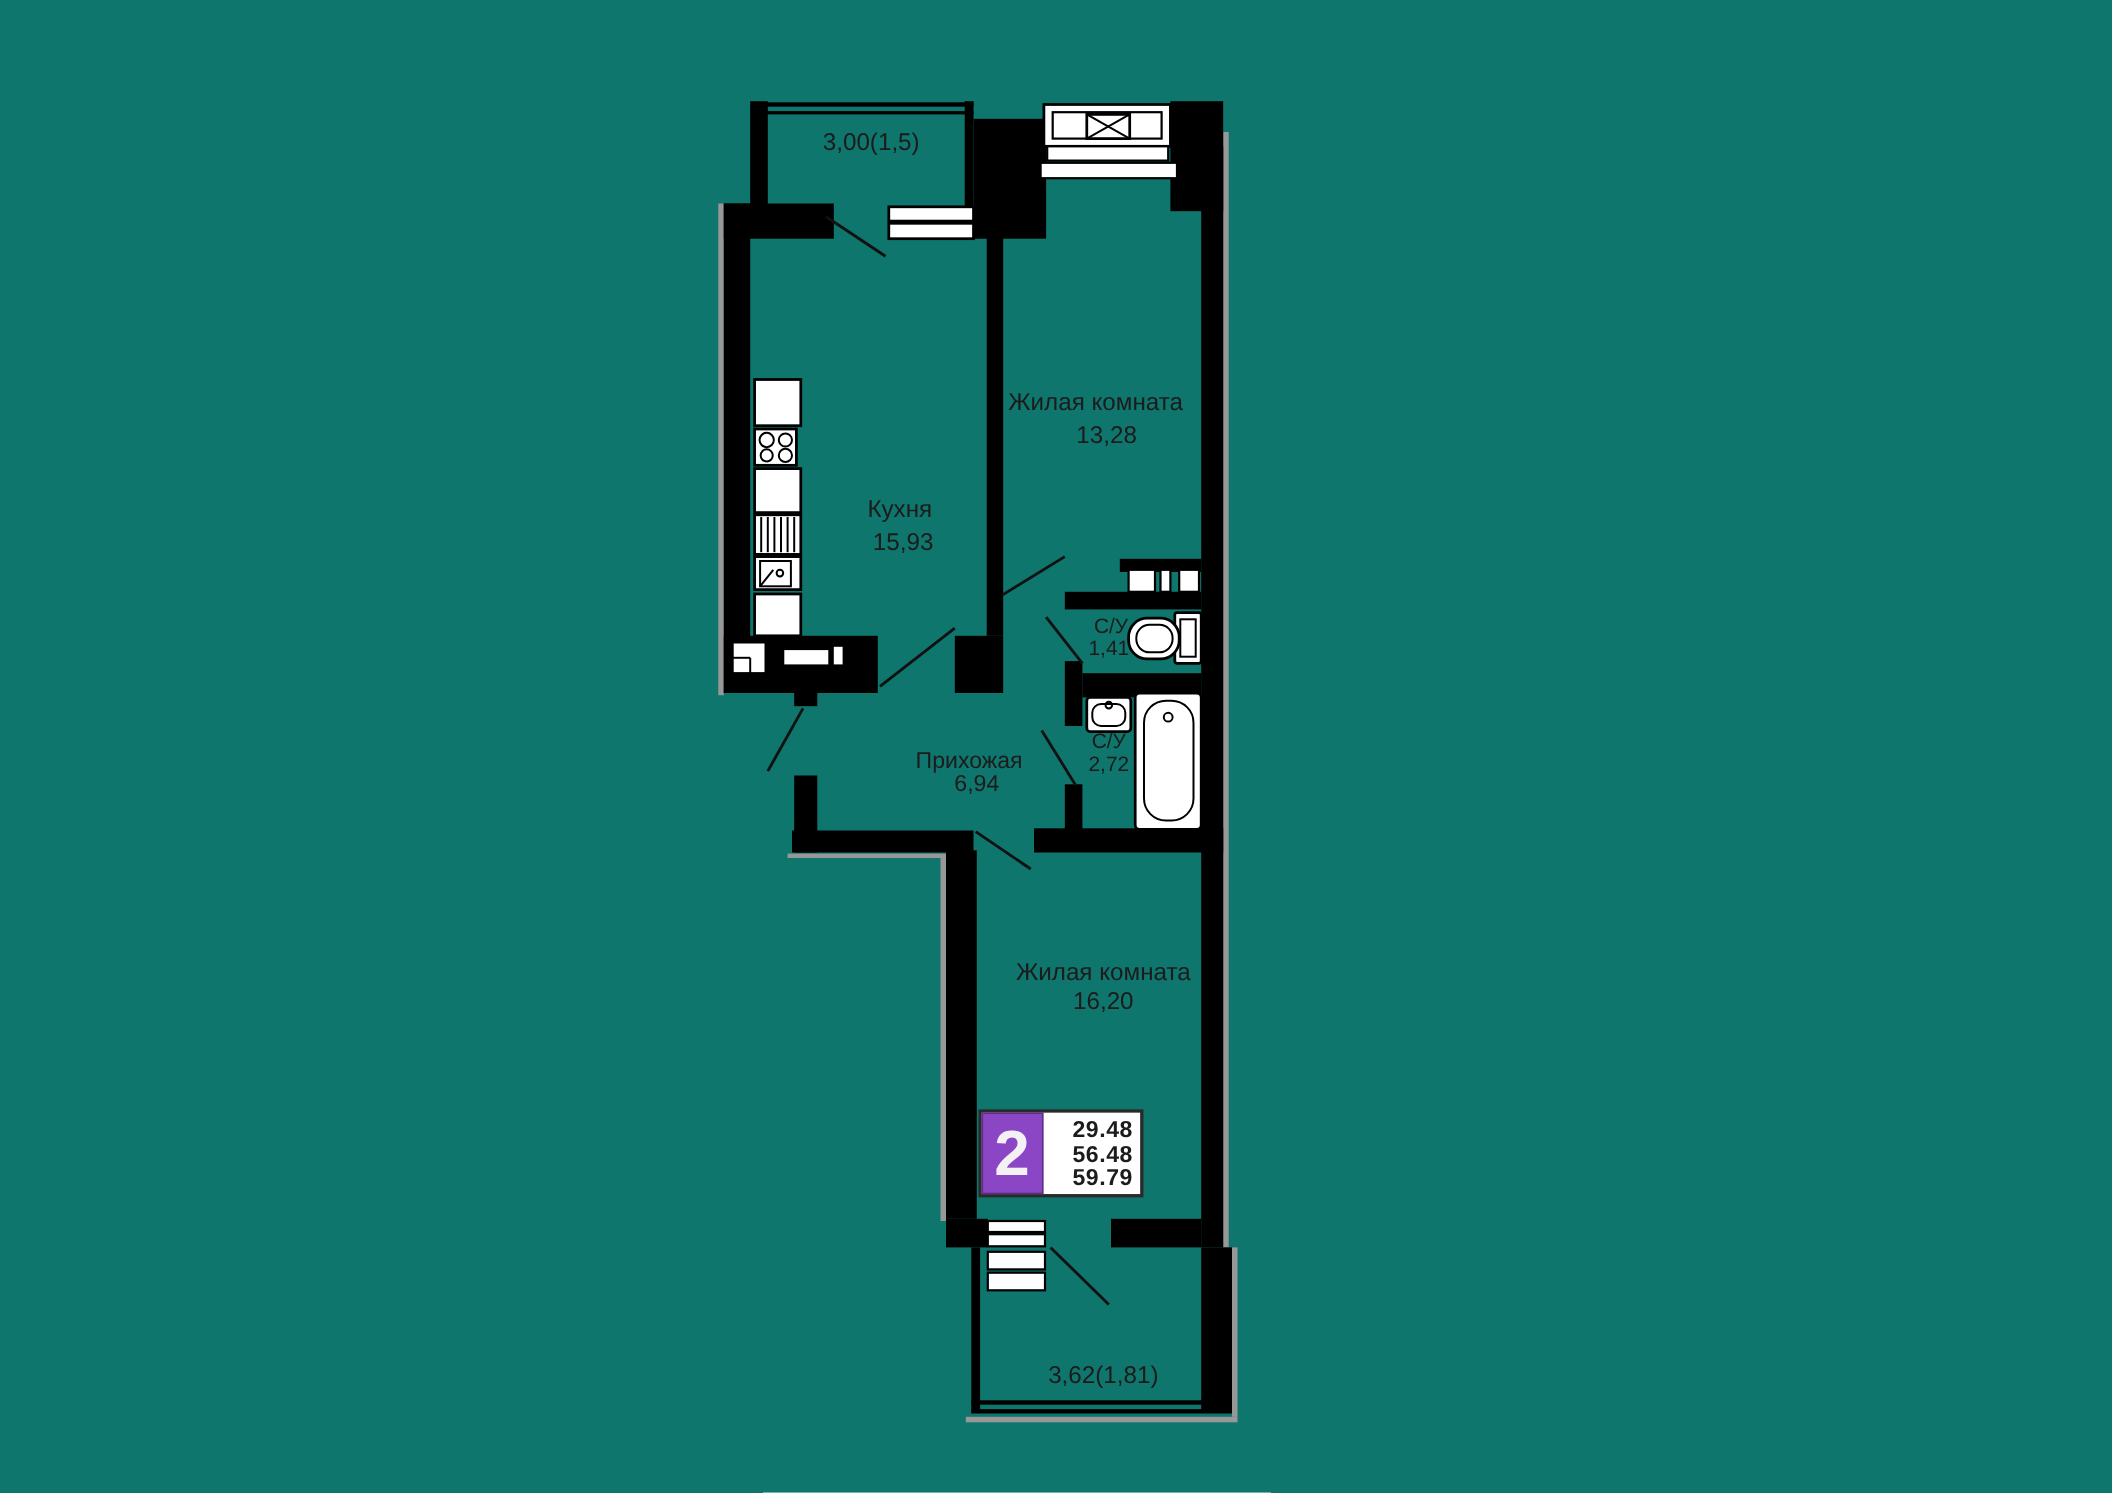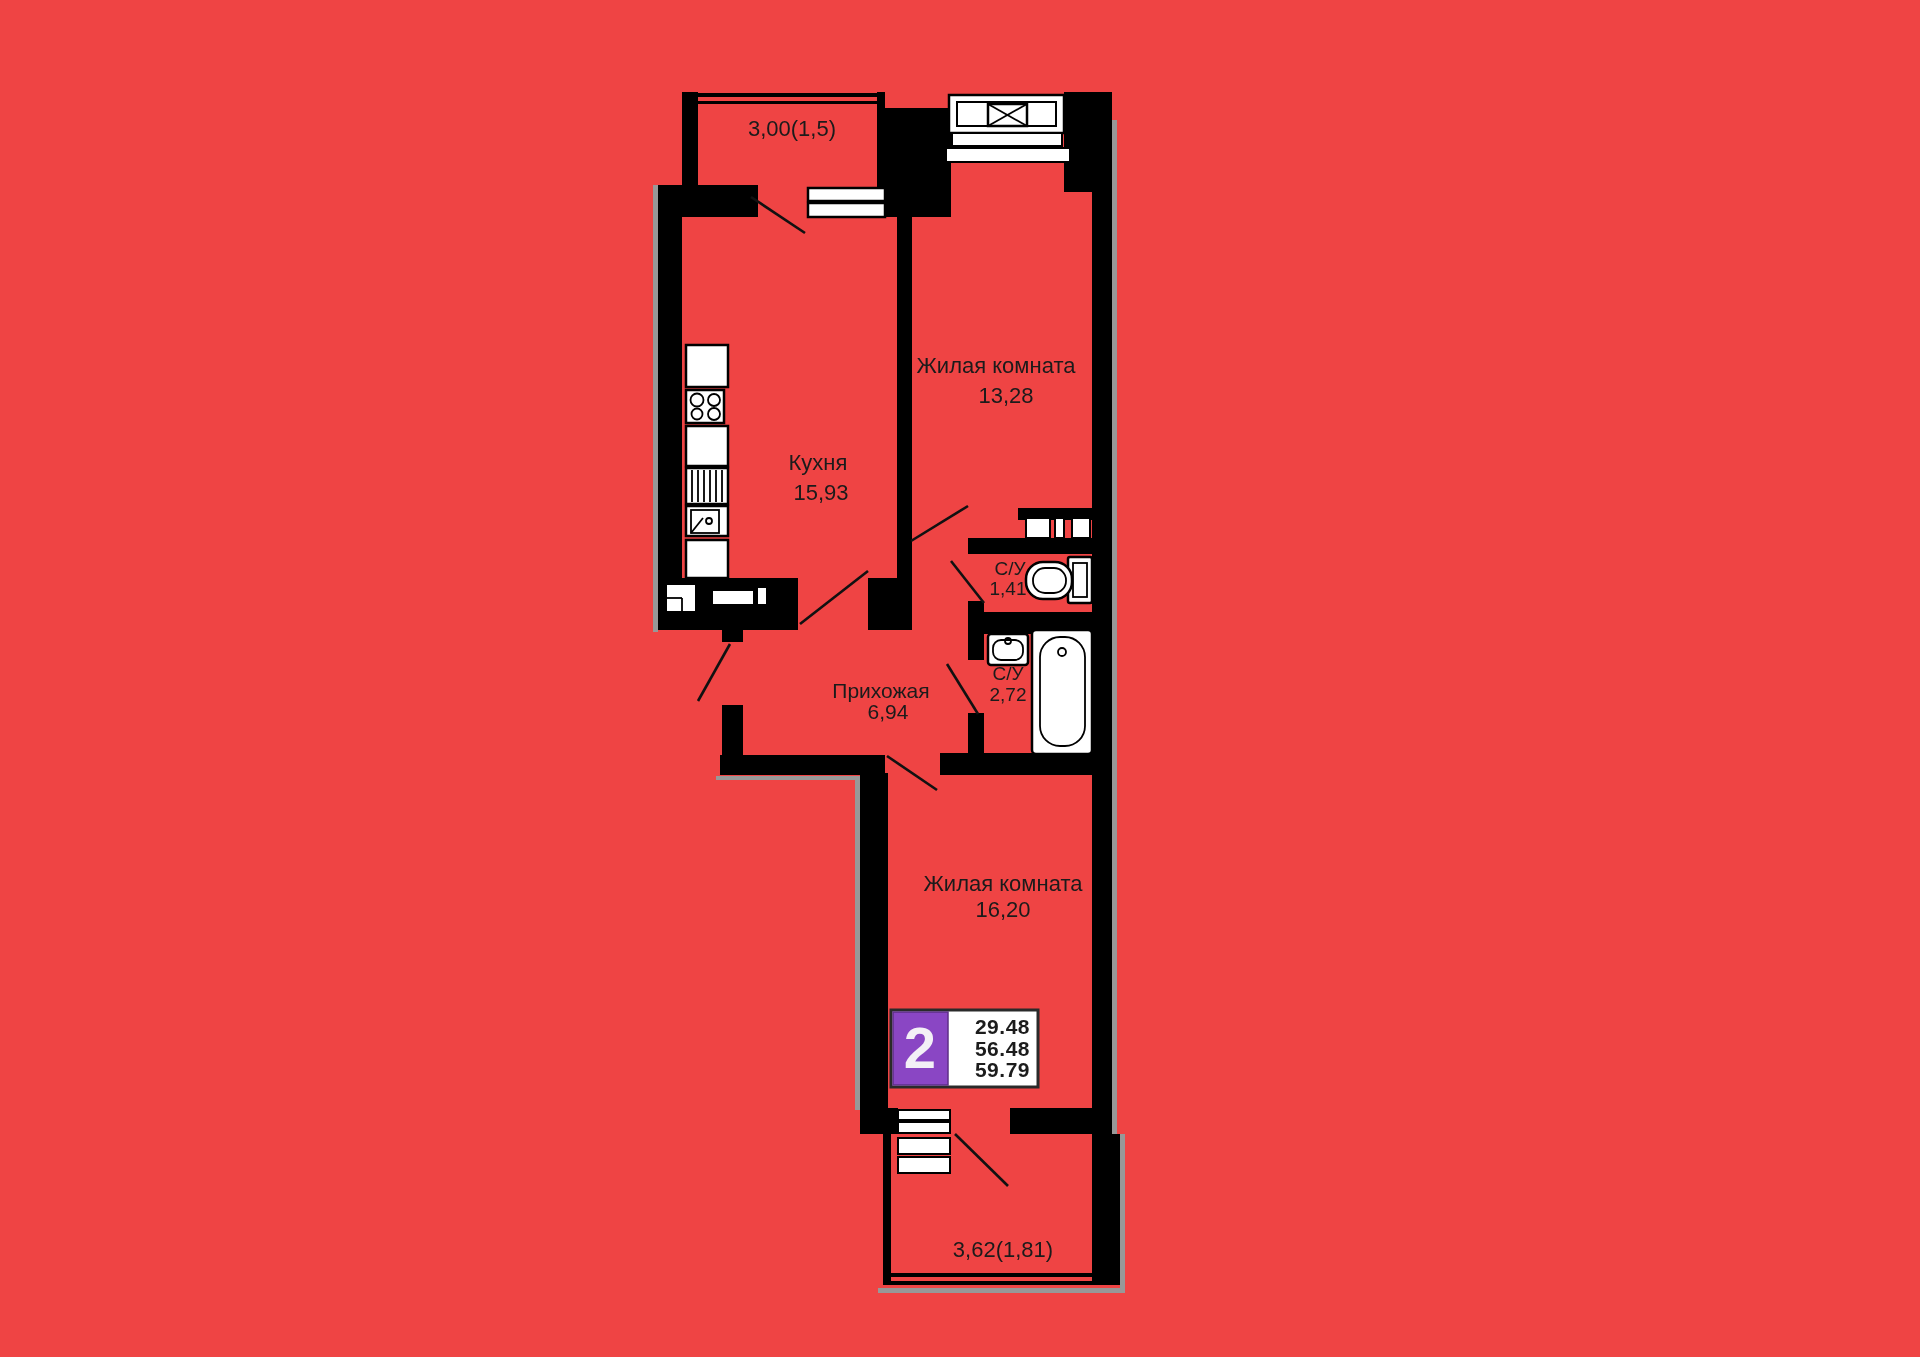--- a/index.html
+++ b/index.html
@@ -1,16 +1,16 @@
 <!DOCTYPE html>
 <html><head>
 <meta charset="utf-8">
 <style>
   html,body{margin:0;padding:0;background:#ffffff;}
-  .stage{position:relative;width:1920px;height:1357px;background:#ef4444;overflow:hidden;
+  .stage{position:relative;width:1920px;height:1357px;background:#0f766e;overflow:hidden;
          font-family:"Liberation Sans", sans-serif;}
   svg{display:block;position:absolute;left:0;top:0;}
   .wall{fill:#000000;stroke:none;}
   .shadow{fill:#989898;stroke:none;}
   .win{fill:#ffffff;stroke:#000000;stroke-width:2.5;}
   .winthin{fill:#ffffff;stroke:#000000;stroke-width:2;}
   .fix{fill:#ffffff;stroke:#000000;stroke-width:2.5;}
   .fixthin{fill:none;stroke:#000000;stroke-width:1.8;}
   .door{stroke:#111111;stroke-width:2.6;fill:none;}
   .lbl{fill:#1b1b1b;}

